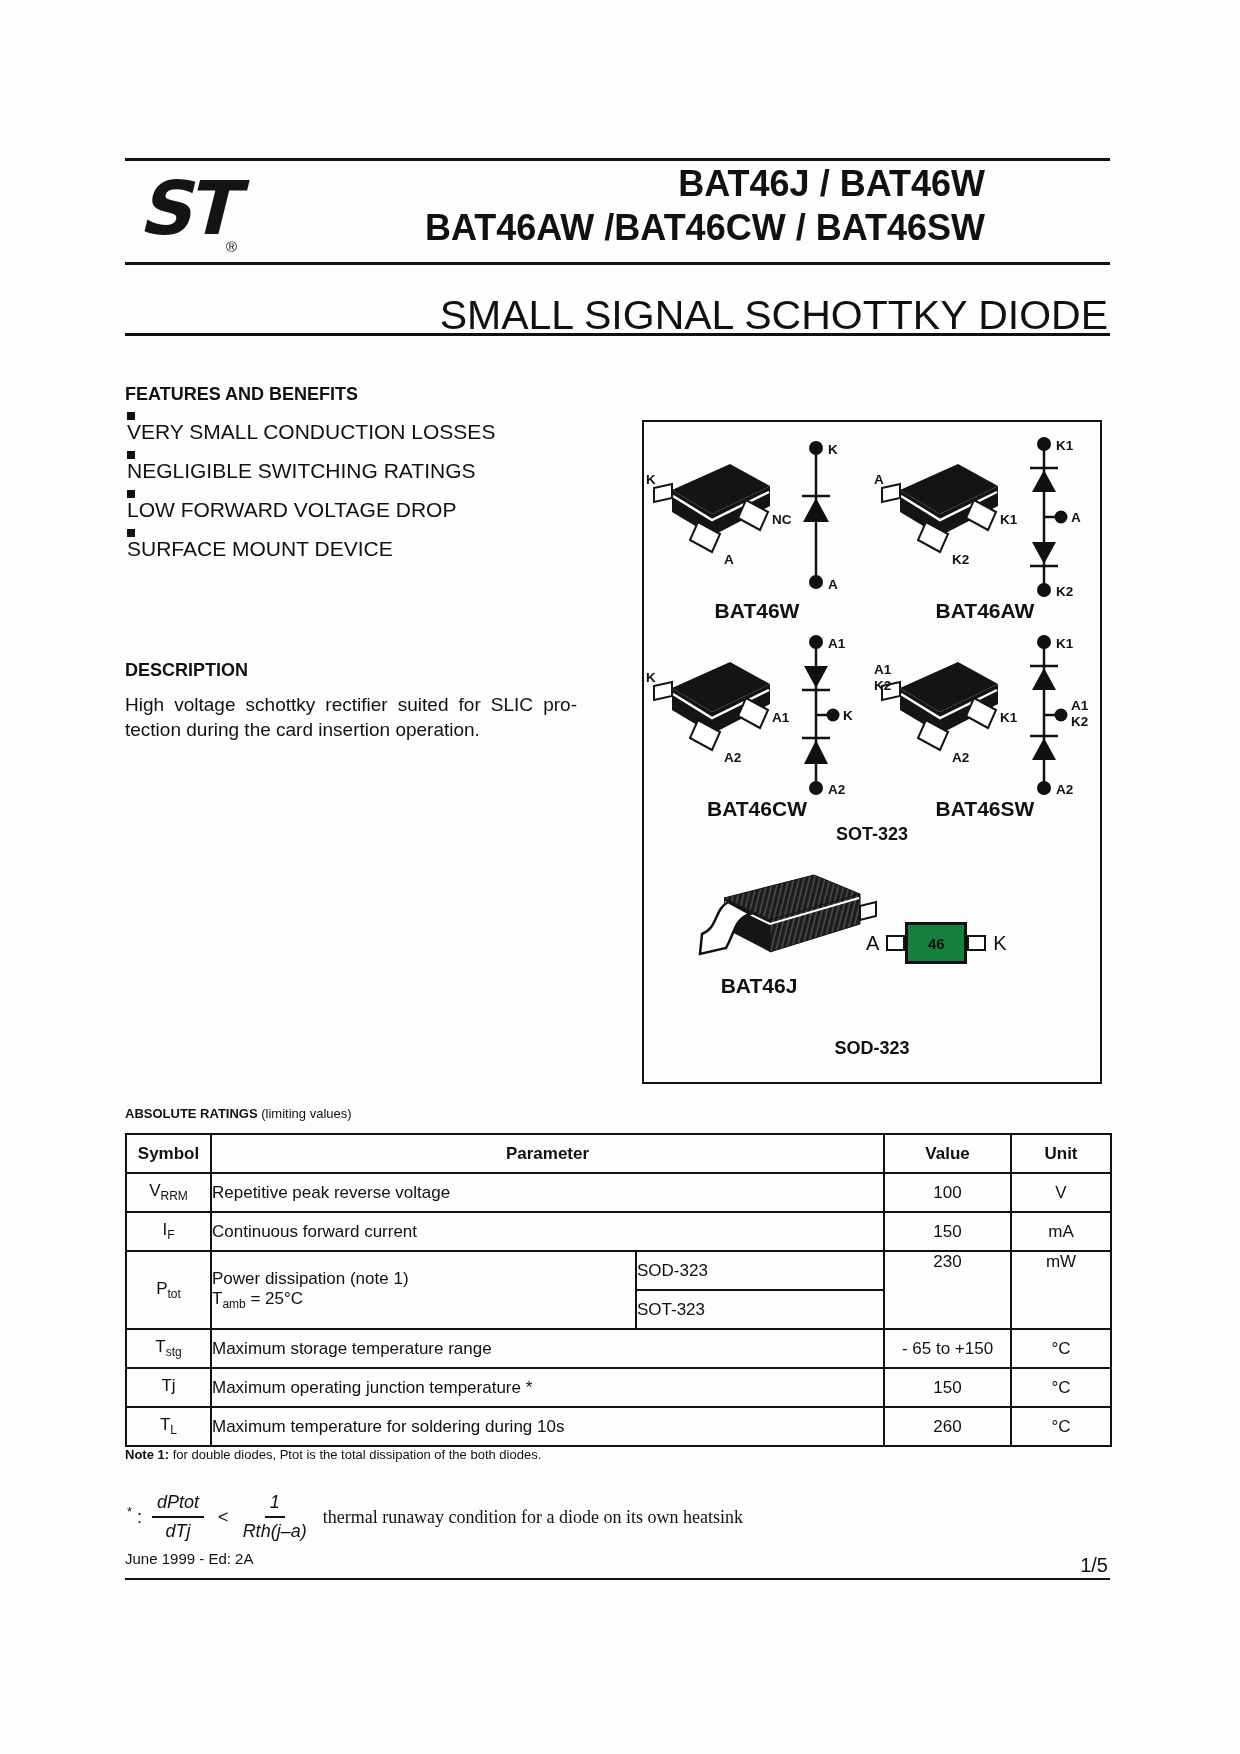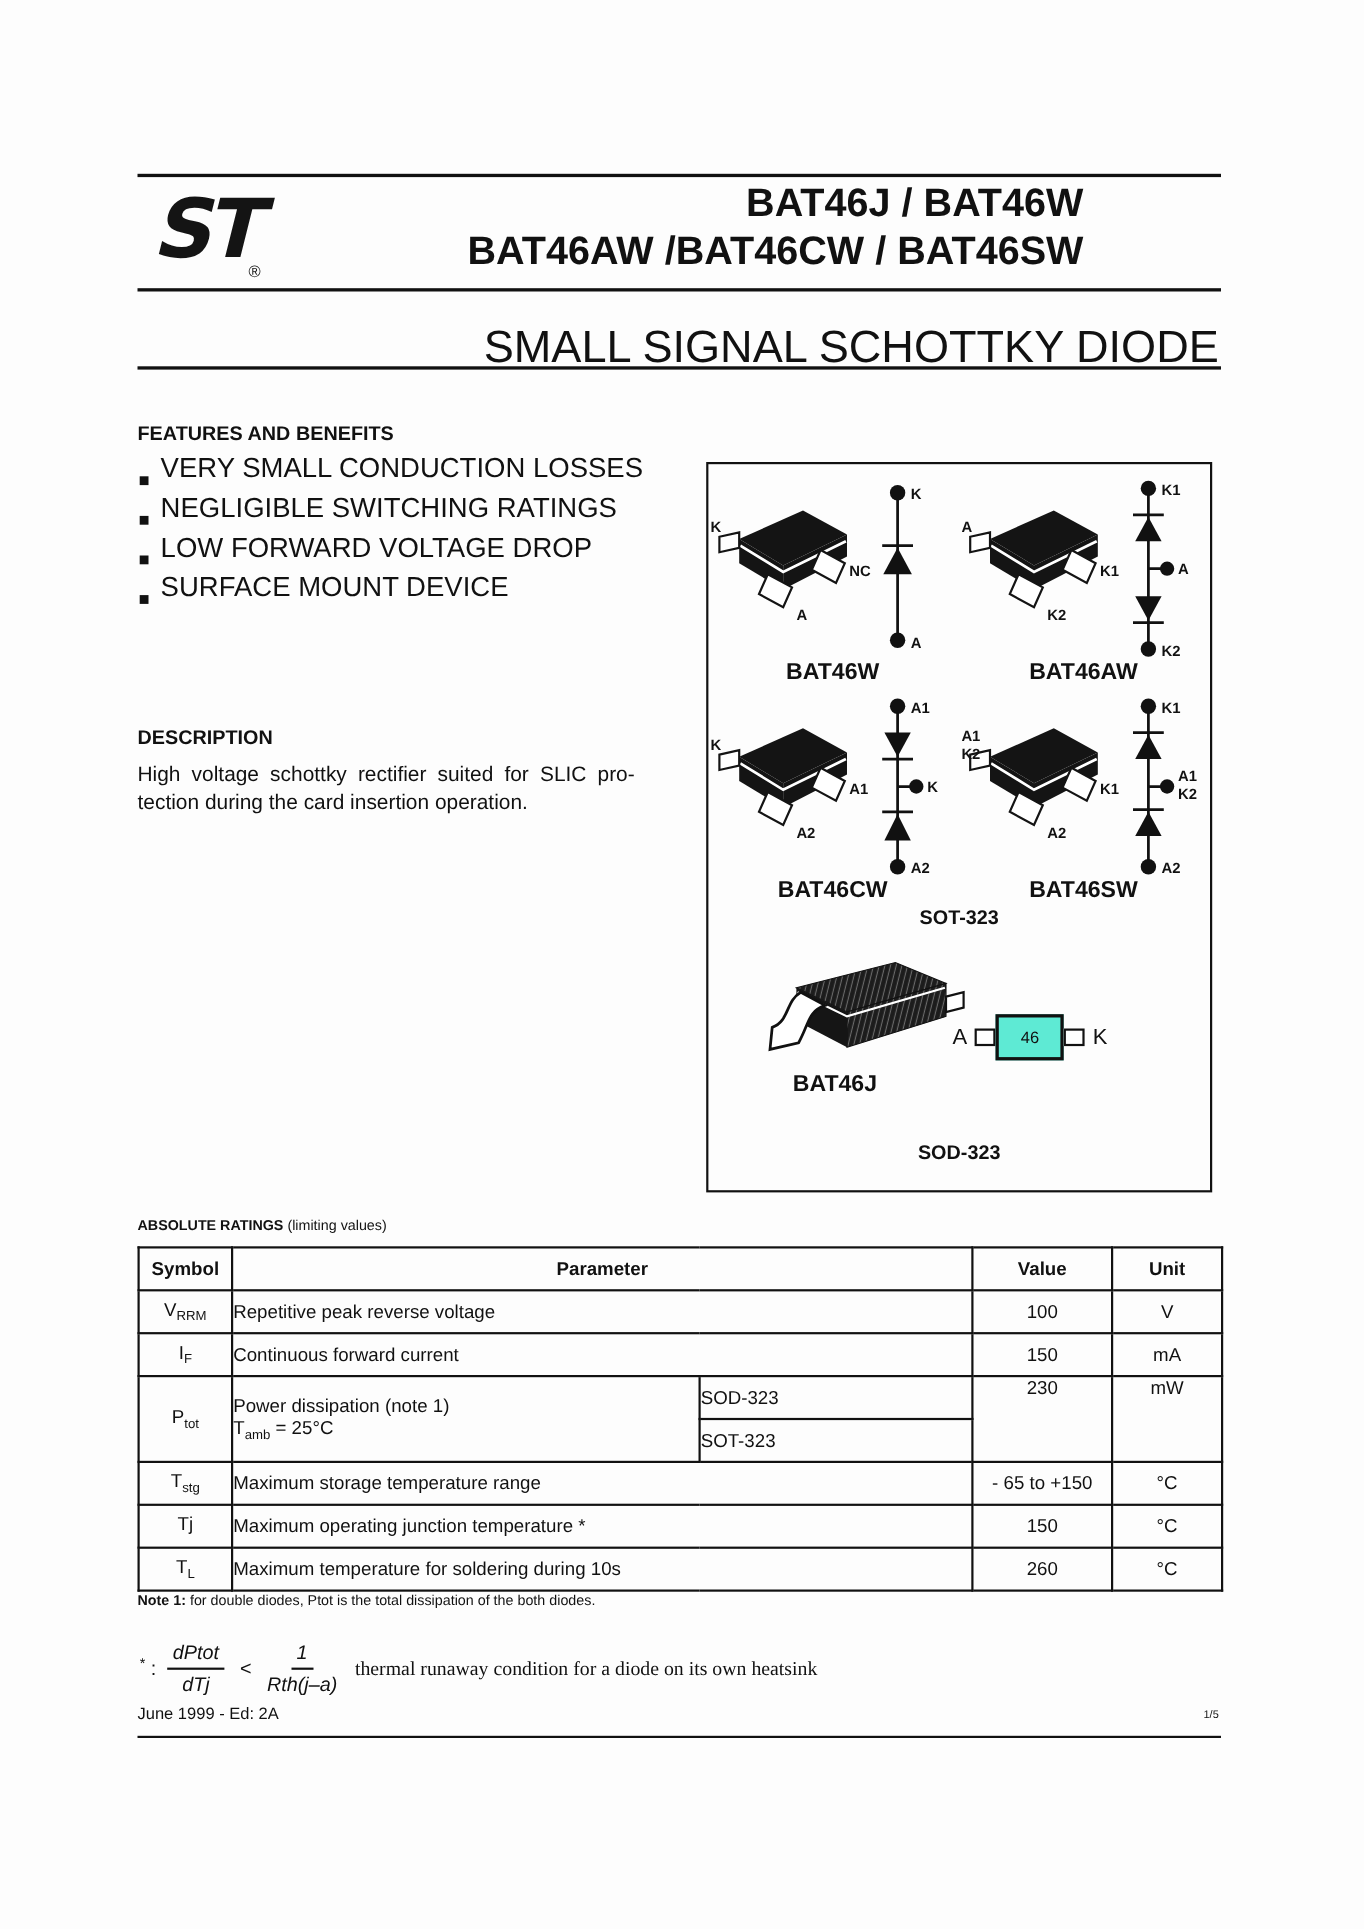--- a/index.html
+++ b/index.html
@@ -7,37 +7,37 @@
          font-family:"Liberation Sans",sans-serif;color:#111;}
   .hr{position:absolute;left:125px;width:985px;height:3px;background:#111;}
   
   .logo-svg{position:absolute;left:122px;top:162px;}
   .title-block{position:absolute;top:162px;left:200px;width:785px;text-align:right;
                font-size:36px;font-weight:bold;line-height:44px;letter-spacing:0px;}
   .subtitle{position:absolute;top:292px;left:300px;width:808px;text-align:right;font-size:41px;}
   
   .sec-head{position:absolute;left:125px;font-size:18px;font-weight:bold;}
   .features-list{position:absolute;left:127px;top:412px;width:470px;}
-  .feature-row{display:flex;align-items:flex-end;margin-bottom:7px;font-size:25px;}
+  .feature-row{display:flex;align-items:flex-start;margin-bottom:7px;font-size:21px;flex-direction:column;}
   .sq{width:8px;height:8px;background:#111;margin-right:11px;flex:0 0 auto;}
   .desc-text{position:absolute;left:125px;top:692px;width:452px;font-size:19px;line-height:25px;}
   .desc-l1{text-align:justify;text-align-last:justify;}
   
   .figure-box{position:absolute;left:642px;top:420px;width:456px;height:660px;border:2.5px solid #111;}
   .fig-cell{position:absolute;width:222px;height:195px;}
   .fig-name{position:absolute;left:0;width:222px;bottom:4px;text-align:center;font-weight:bold;font-size:21px;}
   .pin{font-weight:bold;font-size:13.5px;fill:#111;}
   .sline{stroke:#111;stroke-width:2.5;}
   .pkg-label-center{position:absolute;left:0;right:0;text-align:center;font-weight:bold;font-size:18px;}
   .j-name{position:absolute;left:10px;top:552px;width:210px;text-align:center;font-weight:bold;font-size:21px;}
   .marking-row{position:absolute;left:222px;top:500px;display:flex;align-items:center;}
   .mk-label{font-size:20px;}
   .mk-stub{width:15px;height:12px;border:2.5px solid #111;background:#fff;}
-  .mk-box{width:56px;height:36px;border:3px solid #111;background:#5eead4;display:flex;align-items:center;justify-content:center;
-          font-size:15px;font-weight:normal;}
+  .mk-box{width:56px;height:36px;border:3px solid #111;background:#15803d;display:flex;align-items:center;justify-content:center;
+          font-size:15px;font-weight:bold;}
   
   .ratings-head{position:absolute;left:125px;top:1106px;font-size:13px;}
   .ratings-head b{font-weight:bold;}
   table.ratings{position:absolute;left:125px;top:1133px;border-collapse:collapse;table-layout:fixed;width:985px;}
   table.ratings th,table.ratings td{border:2px solid #111;font-size:17px;height:37px;padding:0;}
   table.ratings th{font-weight:bold;text-align:center;border-radius:18px;}
   td.sym{text-align:center;}
   td.sym sub,.subsm{font-size:12px;}
   td.param{text-align:left;padding-left:12px;}
   td.pkgcell{text-align:left;padding-left:10px;}
@@ -48,21 +48,21 @@
   .formula{position:absolute;left:127px;top:1492px;display:flex;align-items:center;font-size:18px;}
   .f-star{font-size:13px;vertical-align:top;position:relative;top:-6px;}
   .f-colon{margin:0 10px 0 5px;}
   .frac{display:inline-flex;flex-direction:column;align-items:center;font-style:italic;}
   .frac .num{border-bottom:2px solid #111;padding:0 5px 3px;}
   .frac .den{padding-top:3px;}
   .f-op{margin:0 14px;}
   .f-text{margin-left:16px;font-style:normal;font-family:Liberation Serif, serif;}
   
   .footer-ed{position:absolute;left:125px;top:1550px;font-size:15px;}
-  .footer-page{position:absolute;left:900px;top:1554px;width:208px;text-align:right;font-size:10px;}
+  .footer-page{position:absolute;left:900px;top:1554px;width:208px;text-align:right;font-size:20px;}
 </style>
 </head>
 <body>
 
 <div class="sheet">
 
   <svg width="0" height="0" style="position:absolute">
     <defs>
       <g id="pkg3d">
         <polygon points="26,30 84,4 124,26 66,54" fill="#141414"></polygon>

